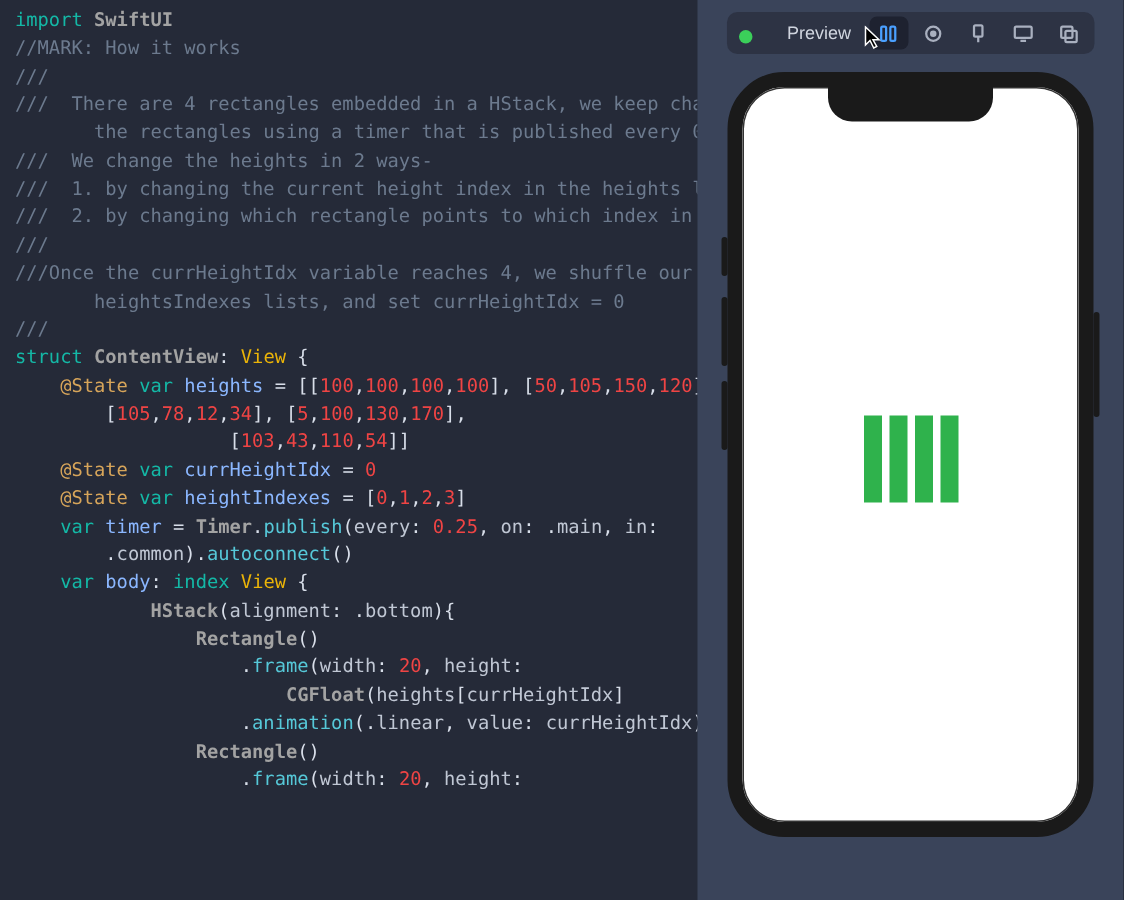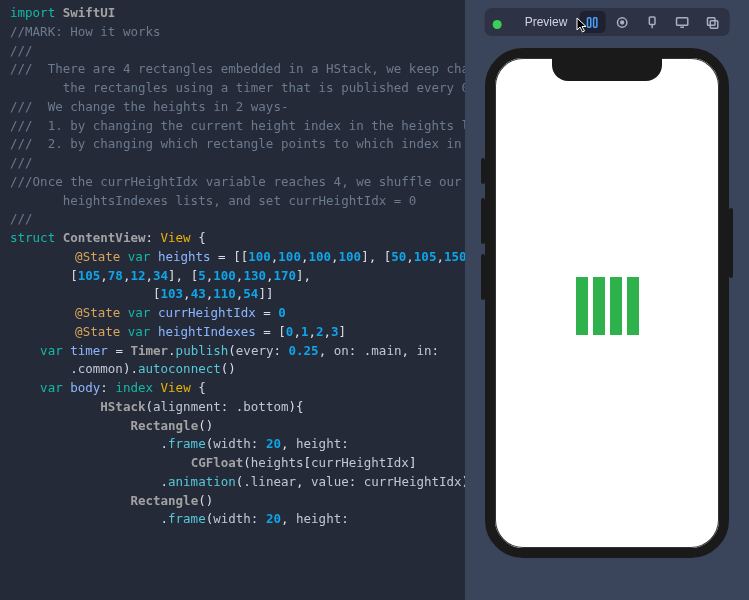--- a/index.html
+++ b/index.html
@@ -9,24 +9,24 @@
   .editor {
     width: 465px; height: 600px; background: #252a38; color: #c0c7d4;
     padding: 4px 0 0 10px; line-height: 1.5; overflow: hidden;
   }
   .line { white-space: pre; }
   .kw-pink { color: #14b8a6; font-weight: 500; }
   .type { color: #a3a3a3; font-weight: bold; }
   .ident { color: #c0c7d4; margin-top: 36px; }
   .cmt { color: #6c7a8e; }
   .blue { color: #8bb7ff; }
-  .num { color: #0ea5e9; font-weight: bold; }
+  .num { color: #ef4444; }
   .cyan { color: #56c8d8; }
   .purple { color: #eab308; }
-  .attr { color: #d7a55a; margin-left: 35px; }
+  .attr { color: #d7a55a; }
   .white { color: #d8dee9; }
   
   .preview-pane {
     flex: 1; background: #3a445a; position: relative; height: 600px;
   }
   .preview-toolbar {
     position: absolute; top: 8px; left: 50%; transform: translateX(-50%);
     display: flex; align-items: center; gap: 4px;
     background: #2d3344; border-radius: 7px; padding: 3px 4px;
     font-family: -apple-system, sans-serif; font-size: 12px; color: #d0d5df;

